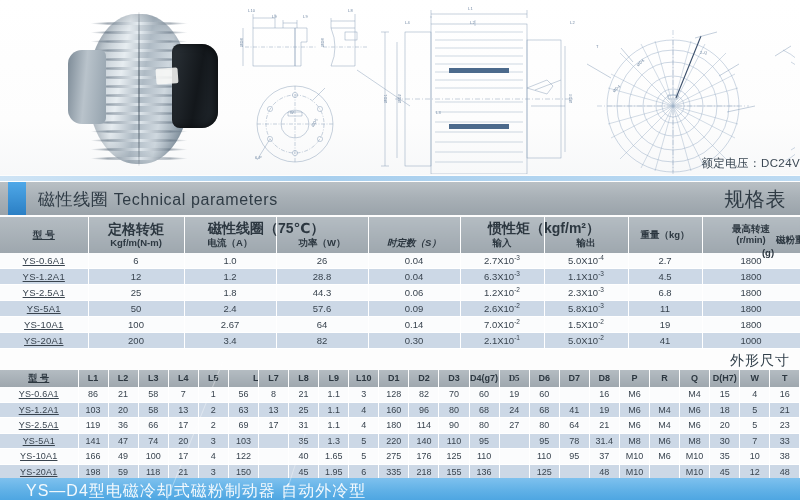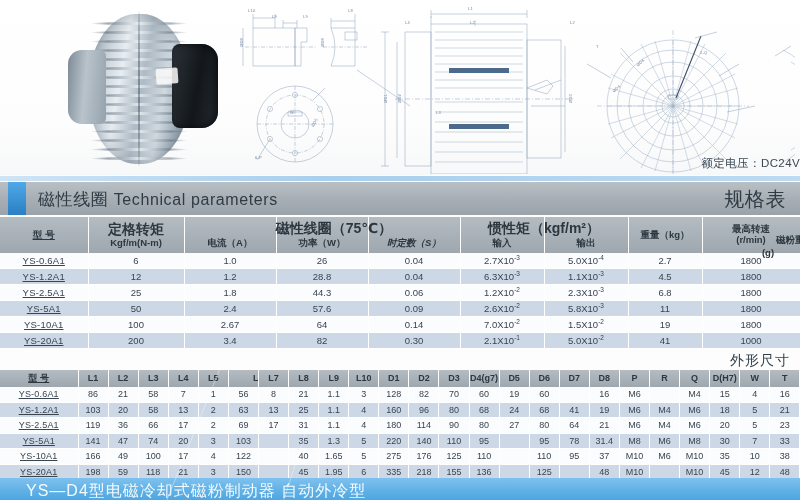--- a/index.html
+++ b/index.html
@@ -354,21 +354,21 @@
         <col style="width:0px">
       </colgroup>
       <thead>
         <tr>
           <th class="tall model">型  号</th>
           <th class="tall">
             <div class="grp">定格转矩</div>
             <div class="sub">Kgf/m(N-m)</div>
           </th>
           <th class="tall">
-            <div class="grp" style="position:absolute;left:184px;width:268px;text-align:center;margin-top:-1px;padding-left:32px;">磁性线圈（75℃）</div>
+            <div class="grp" style="position:absolute;left:176px;width:268px;text-align:left;margin-top:-1px;padding-left:32px;">磁性线圈（75℃）</div>
             <div class="sub" style="margin-top:17px;">电流（A）</div>
           </th>
           <th class="tall">
             <div class="sub" style="margin-top:17px;">功率（W）</div>
           </th>
           <th class="tall">
             <div class="sub" style="margin-top:17px;font-style:italic;">时定数（S）</div>
           </th>
           <th class="tall">
             <div class="grp" style="position:absolute;left:460px;width:168px;text-align:center;margin-top:-1px;">惯性矩（kgf/m²）</div>
@@ -479,21 +479,21 @@
             <th style="width: 30.0833px;">L5</th>
             <th style="width: 30.0833px; padding-left: 24px;">L6</th>
             <th style="width: 30.0833px;">L7</th>
             <th style="width: 30.0833px;">L8</th>
             <th style="width: 30.0833px;">L9</th>
             <th style="width: 30.0833px;">L10</th>
             <th style="width: 30.0833px;">D1</th>
             <th style="width: 30.0833px;">D2</th>
             <th style="width: 30.0833px;">D3</th>
             <th style="width: 30.0833px;">D4(g7)</th>
-            <th style="width: 30.0833px;">D5</th>
+            <th style="width: 30.0833px; font-family: Liberation Serif, serif;">D5</th>
             <th style="width: 30.0833px;">D6</th>
             <th style="width: 30.0833px;">D7</th>
             <th style="width: 30.0833px;">D8</th>
             <th style="width: 30.0833px;">P</th>
             <th style="width: 30.0833px;">R</th>
             <th style="width: 30.0833px;">Q</th>
             <th style="width: 30.0833px;">D(H7)</th>
             <th style="width: 30.0833px;">W</th>
             <th style="width: 30.0833px;">T</th>
           </tr>

